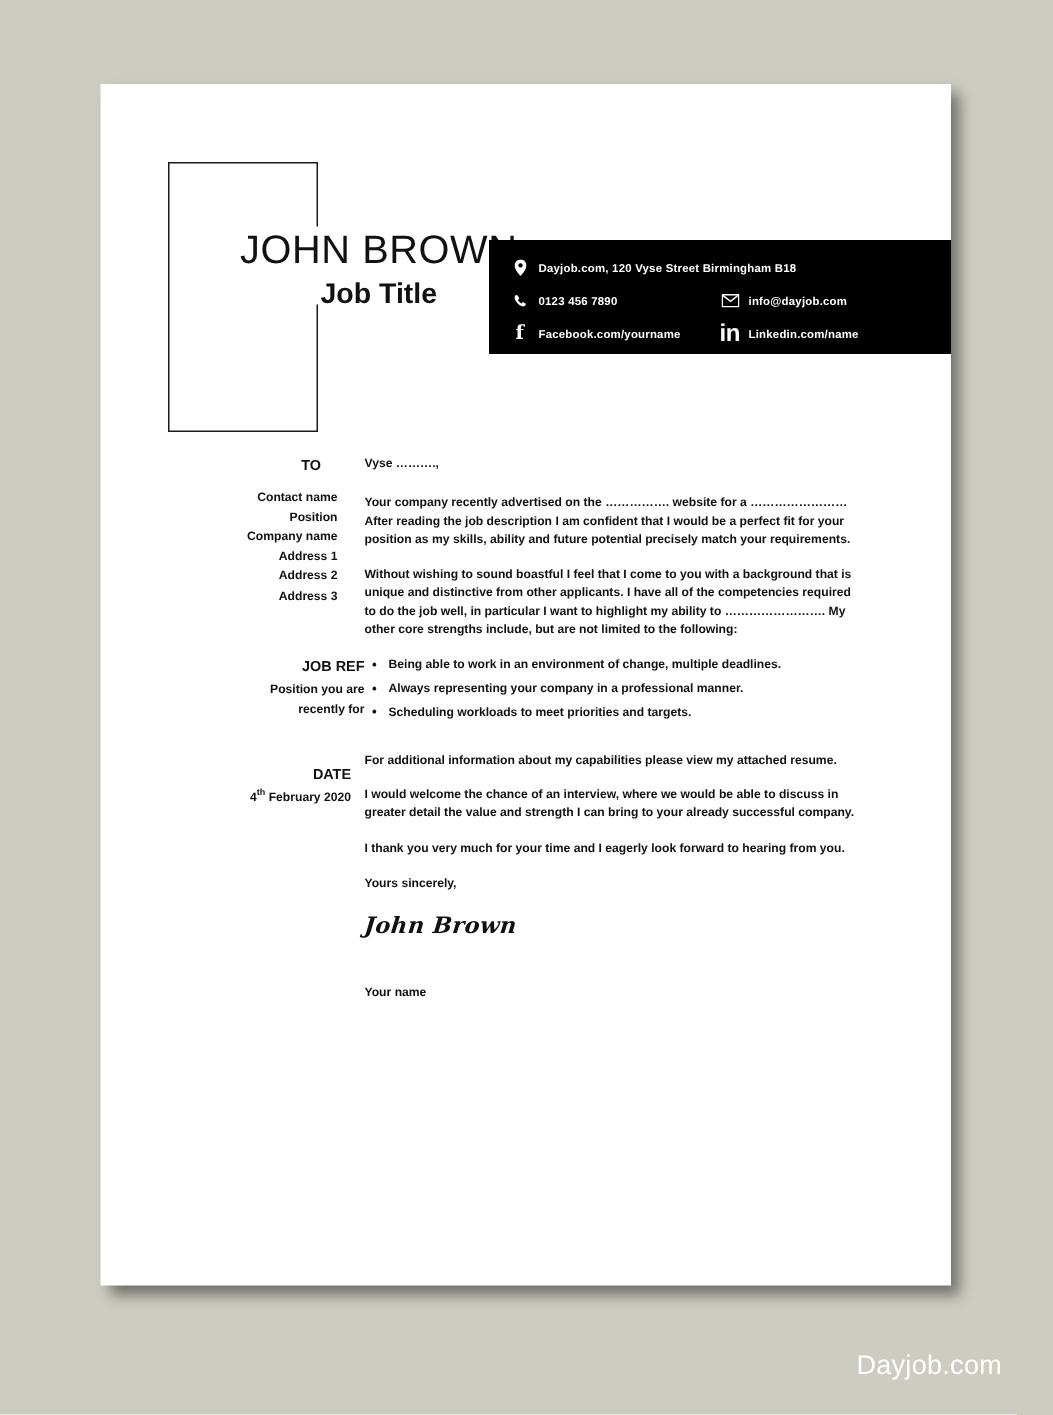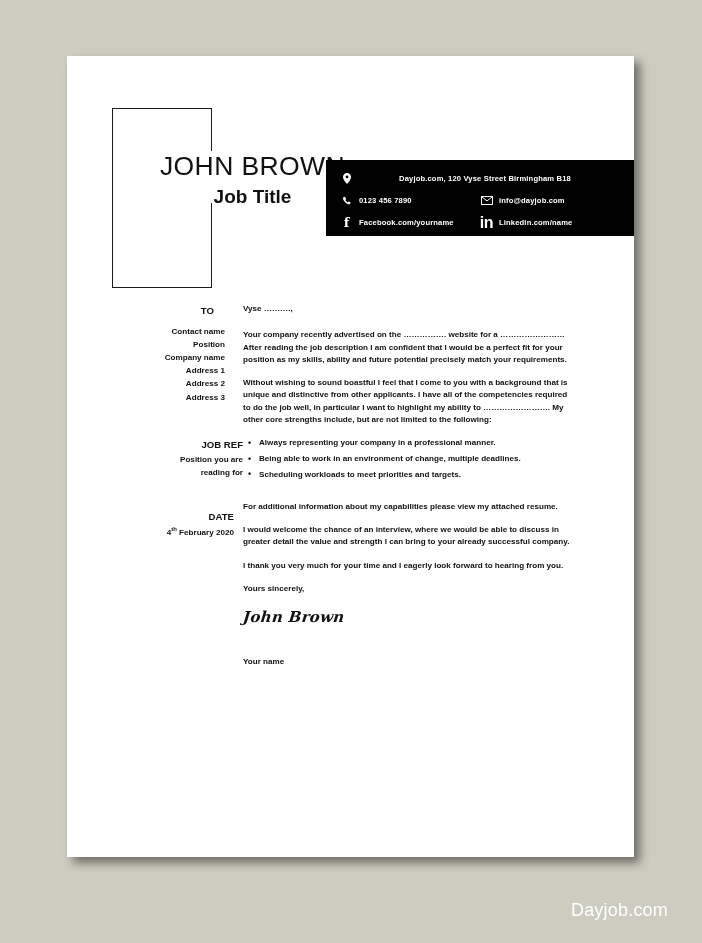--- a/index.html
+++ b/index.html
@@ -93,21 +93,21 @@
     justify-content: center;
   }
   .contact-row .ctext {
     font-size: 7.6px;
     font-weight: bold;
     letter-spacing: 0.15px;
     white-space: nowrap;
     color: #ffffff;
     margin-left: 4px;
   }
-  #row-address { left: 12px; top: 11px; gap: 40px; }
+  #row-address { left: 12px; top: 11px; }
   #row-phone   { left: 12px; top: 33px; }
   #row-social  { left: 12px; top: 55px; }
   #row-email   { left: 152px; top: 33px; }
   #row-linkedin{ left: 152px; top: 55px; }
   .fb-glyph {
     font-family: "DejaVu Serif", serif;
     font-weight: bold;
     font-size: 13px;
     line-height: 1;
   }
@@ -275,35 +275,35 @@
       <div>Position</div>
       <div>Company name</div>
       <div>Address 1</div>
       <div>Address 2</div>
       <div>Address 3</div>
     </div>
 
     <div class="meta" id="meta-jobref">
       <div class="meta-head">JOB REF</div>
       <div>Position you are</div>
-      <div>reading for</div>
+      <div>recently for</div>
     </div>
 
     <div class="meta" id="meta-date">
       <div class="meta-head">DATE</div>
       <div><span>4</span><span class="sup">th</span><span> February 2020</span></div>
     </div>
 
     <div id="body-col">
       <p id="salutation">Vyse ……….,</p>
       <p>Your company recently advertised on the ……………. website for a …………………… After reading the job description I am confident that I would be a perfect fit for your position as my skills, ability and future potential precisely match your requirements.</p>
       <p>Without wishing to sound boastful I feel that I come to you with a background that is unique and distinctive from other applicants. I have all of the competencies required to do the job well, in particular I want to highlight my ability to ……………………. My other core strengths include, but are not limited to the following:</p>
       <ul id="bullets">
+        <li>Being able to work in an environment of change, multiple deadlines.</li>
         <li>Always representing your company in a professional manner.</li>
-        <li>Being able to work in an environment of change, multiple deadlines.</li>
         <li>Scheduling workloads to meet priorities and targets.</li>
       </ul>
       <div id="closing-gap"></div>
       <p>For additional information about my capabilities please view my attached resume.</p>
       <p>I would welcome the chance of an interview, where we would be able to discuss in greater detail the value and strength I can bring to your already successful company.</p>
       <p>I thank you very much for your time and I eagerly look forward to hearing from you.</p>
       <p>Yours sincerely,</p>
       <p id="signature">John Brown</p>
       <p id="your-name">Your name</p>
     </div>

